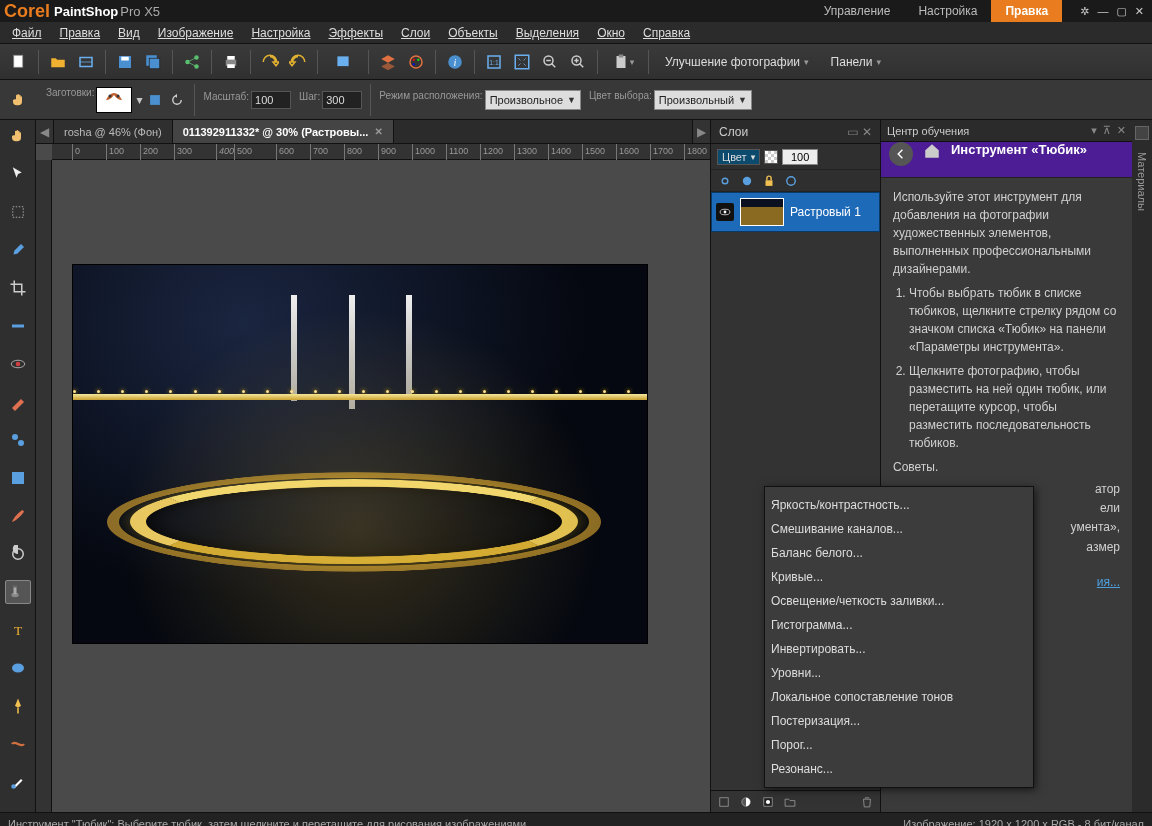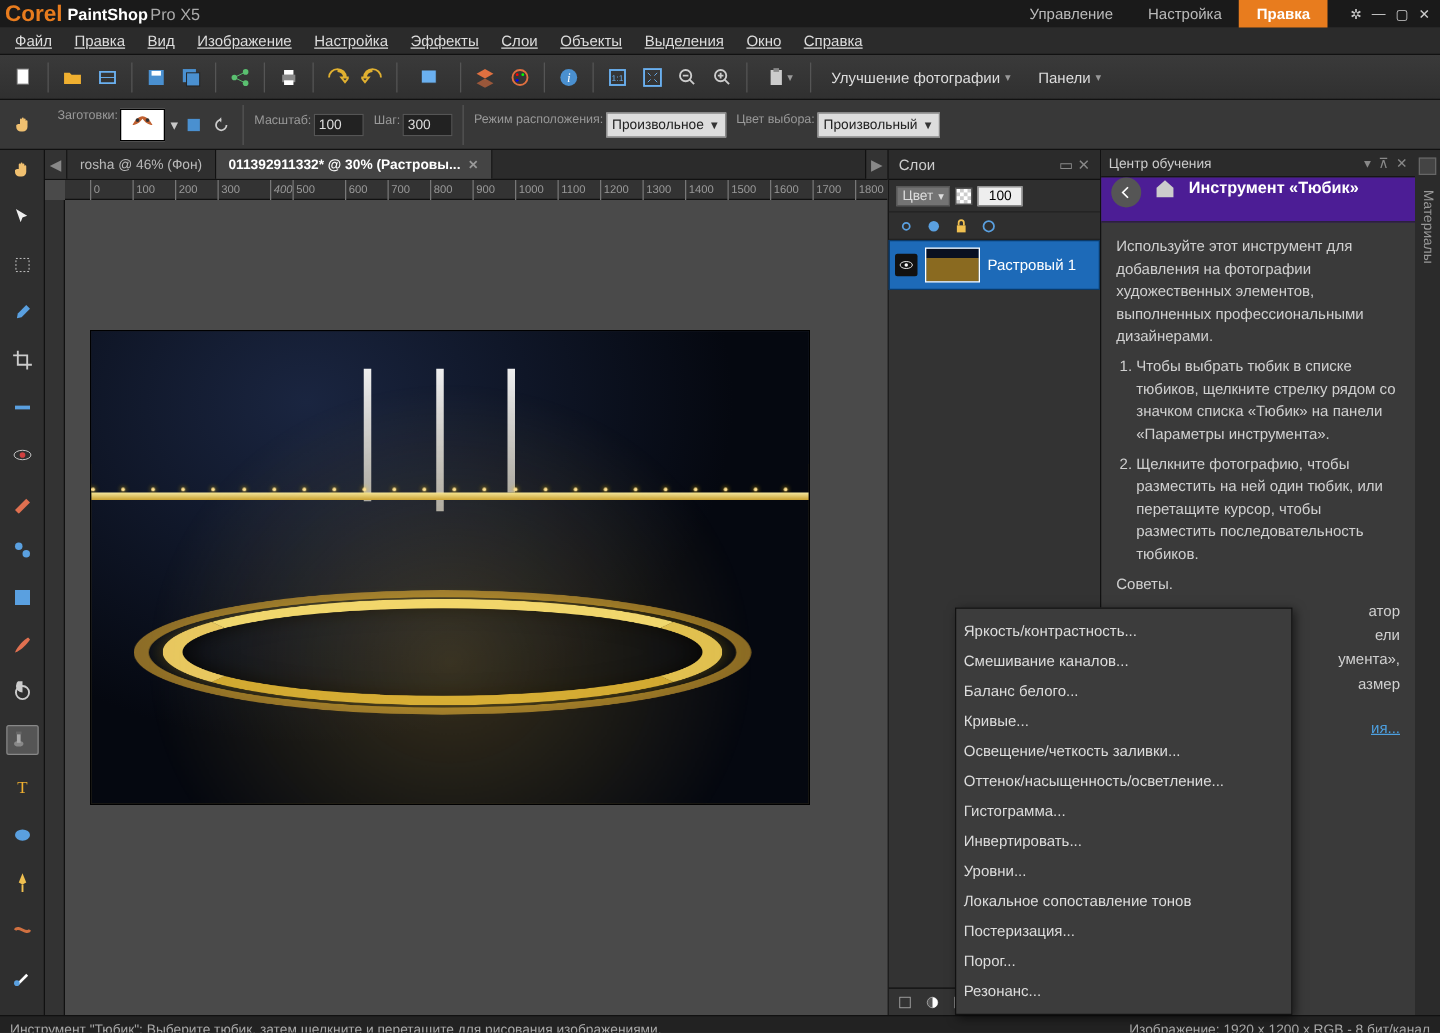--- a/index.html
+++ b/index.html
@@ -195,21 +195,21 @@
 
 .panel {
   width: 170px;
   background: #2f2f2f;
   border-left: 1px solid #111;
   display:flex; flex-direction:column;
 }
 .panel .phdr { height: 24px; background:#2b2b2b; border-bottom:1px solid #111; padding:0 8px; display:flex; align-items:center; color:#ccc; font-size:12px;}
 .panel .phdr .pmin { margin-left:auto; color:#888; cursor:pointer; }
 .panel .prow { height:26px; display:flex; align-items:center; padding:0 6px; gap:4px; border-bottom:1px solid #222;}
-.panel .prow .combo2 { background:#737373; color:#ddd; border:1px solid #555; font-size:11px; padding:1px 4px; display:flex; align-items:center; gap:4px;}
+.panel .prow .combo2 { background:#0c4a6e; color:#ddd; border:1px solid #555; font-size:11px; padding:1px 4px; display:flex; align-items:center; gap:4px;}
 .panel .prow .num { width:36px; background:#eee; color:#000; border:1px solid #888; font-size:11px; text-align:center; padding:1px;}
 .panel .liconrow { height:22px; display:flex; align-items:center; padding:0 4px; gap:2px; border-bottom:1px solid #222;}
 .panel .liconrow .lbtn { width:20px; height:18px; display:flex;align-items:center;justify-content:center; cursor:pointer;}
 .panel .layerlist { flex:1; background:#333; }
 .panel .layer {
   display:flex; align-items:center; height:40px;
   background: #1d6ab8; color:#fff;
   border:1px solid #0a3a6a;
   padding:0 4px; gap:6px;
 }
@@ -804,21 +804,20 @@
   <span>Инструмент "Тюбик": Выберите тюбик, затем щелкните и перетащите для рисования изображениями.</span>
   <span class="right">Изображение:  1920 x 1200 x RGB - 8 бит/канал</span>
 </div>
 
 <div class="context-menu">
   <div class="cmi"><span>Яркость/контрастность...</span></div>
   <div class="cmi"><span>Смешивание каналов...</span></div>
   <div class="cmi"><span>Баланс белого...</span></div>
   <div class="cmi"><span>Кривые...</span></div>
   <div class="cmi"><span>Освещение/четкость заливки...</span></div>
-  <div class="cmi"><span>Оттенок/насыщенность/осветление...</span></div>
   <div class="cmi"><span>Гистограмма...</span></div>
   <div class="cmi"><span>Инвертировать...</span></div>
   <div class="cmi"><span>Уровни...</span></div>
   <div class="cmi"><span>Локальное сопоставление тонов</span></div>
   <div class="cmi"><span>Постеризация...</span></div>
   <div class="cmi"><span>Порог...</span></div>
   <div class="cmi"><span>Резонанс...</span></div>
 </div>
 
 </body></html>

